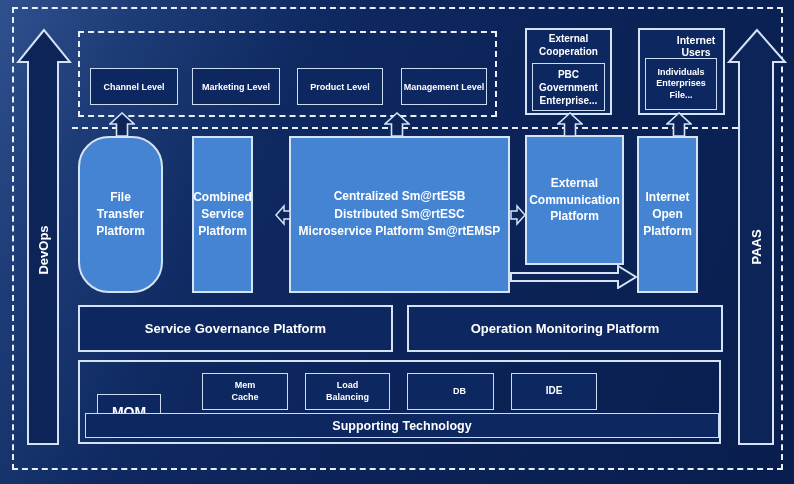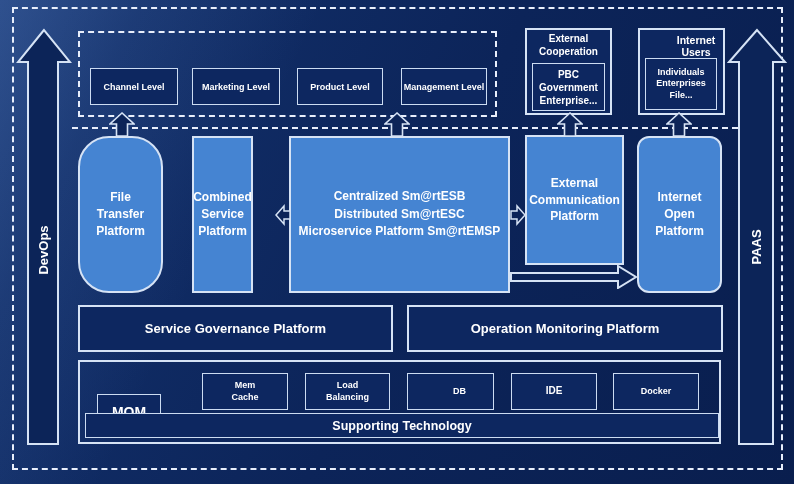--- a/index.html
+++ b/index.html
@@ -62,36 +62,35 @@
 Platform</div>
   <div class="box blue pre" style="left:192px;top:136px;width:61px;height:157px;font-size:12px;line-height:1.4;">Combined
 Service
 Platform</div>
   <div class="box blue pre" style="left:289px;top:136px;width:221px;height:157px;font-size:12px;line-height:1.45;">Centralized Sm@rtESB
 Distributed Sm@rtESC
 Microservice Platform Sm@rtEMSP</div>
   <div class="box blue pre" style="left:525px;top:135px;width:99px;height:130px;font-size:12px;line-height:1.4;">External
 Communication
 Platform</div>
-  <div class="box blue pre" style="left:637px;top:136px;width:85px;height:157px;font-size:12px;line-height:1.4;border-radius:12px;">Internet
+  <div class="box blue pre" style="left:637px;top:136px;width:61px;height:157px;font-size:12px;line-height:1.4;">Internet
 Open
 Platform</div>
 
   <div class="box darkbig" style="left:78px;top:305px;width:315px;height:47px;font-size:13px;">Service Governance Platform</div>
   <div class="box darkbig" style="left:407px;top:305px;width:316px;height:47px;font-size:13px;">Operation Monitoring Platform</div>
 
   <div class="dashedbox" style="left:78px;top:360px;width:643px;height:84px;border-style:solid;border-color:#d6e3f5;"></div>
   <div class="box dark pre" style="left:97px;top:394px;width:64px;height:37px;font-size:14px;line-height:1.25;">MOM</div>
   <div class="box dark pre" style="left:202px;top:373px;width:86px;height:37px;font-size:9px;line-height:1.25;">Mem
 Cache</div>
   <div class="box dark pre" style="left:305px;top:373px;width:85px;height:37px;font-size:9px;line-height:1.25;">Load
 Balancing</div>
   <div class="box dark pre" style="left:407px;top:373px;width:87px;height:37px;font-size:9px;line-height:1.25;padding-left:18px;">DB</div>
   <div class="box dark pre" style="left:511px;top:373px;width:86px;height:37px;font-size:10px;line-height:1.25;">IDE</div>
-  <div class="box dark pre" style="left:613px;top:373px;width:86px;height:37px;font-size:9px;line-height:1.25;">Docker</div>
   <div class="box dark" style="left:85px;top:413px;width:634px;height:25px;font-size:12.5px;">Supporting Technology</div>
 
   <svg class="arr" style="left:109px;top:112px;" width="26" height="25">
     <polygon points="13,1 1,12 7.5,12 7.5,24 18.5,24 18.5,12 25,12" stroke-width="1.6"></polygon>
   </svg>
   <svg class="arr" style="left:384px;top:112px;" width="26" height="25">
     <polygon points="13,1 1,12 7.5,12 7.5,24 18.5,24 18.5,12 25,12" stroke-width="1.6"></polygon>
   </svg>
   <svg class="arr" style="left:557px;top:112px;" width="26" height="25">
     <polygon points="13,1 1,12 7.5,12 7.5,24 18.5,24 18.5,12 25,12" stroke-width="1.6"></polygon>

